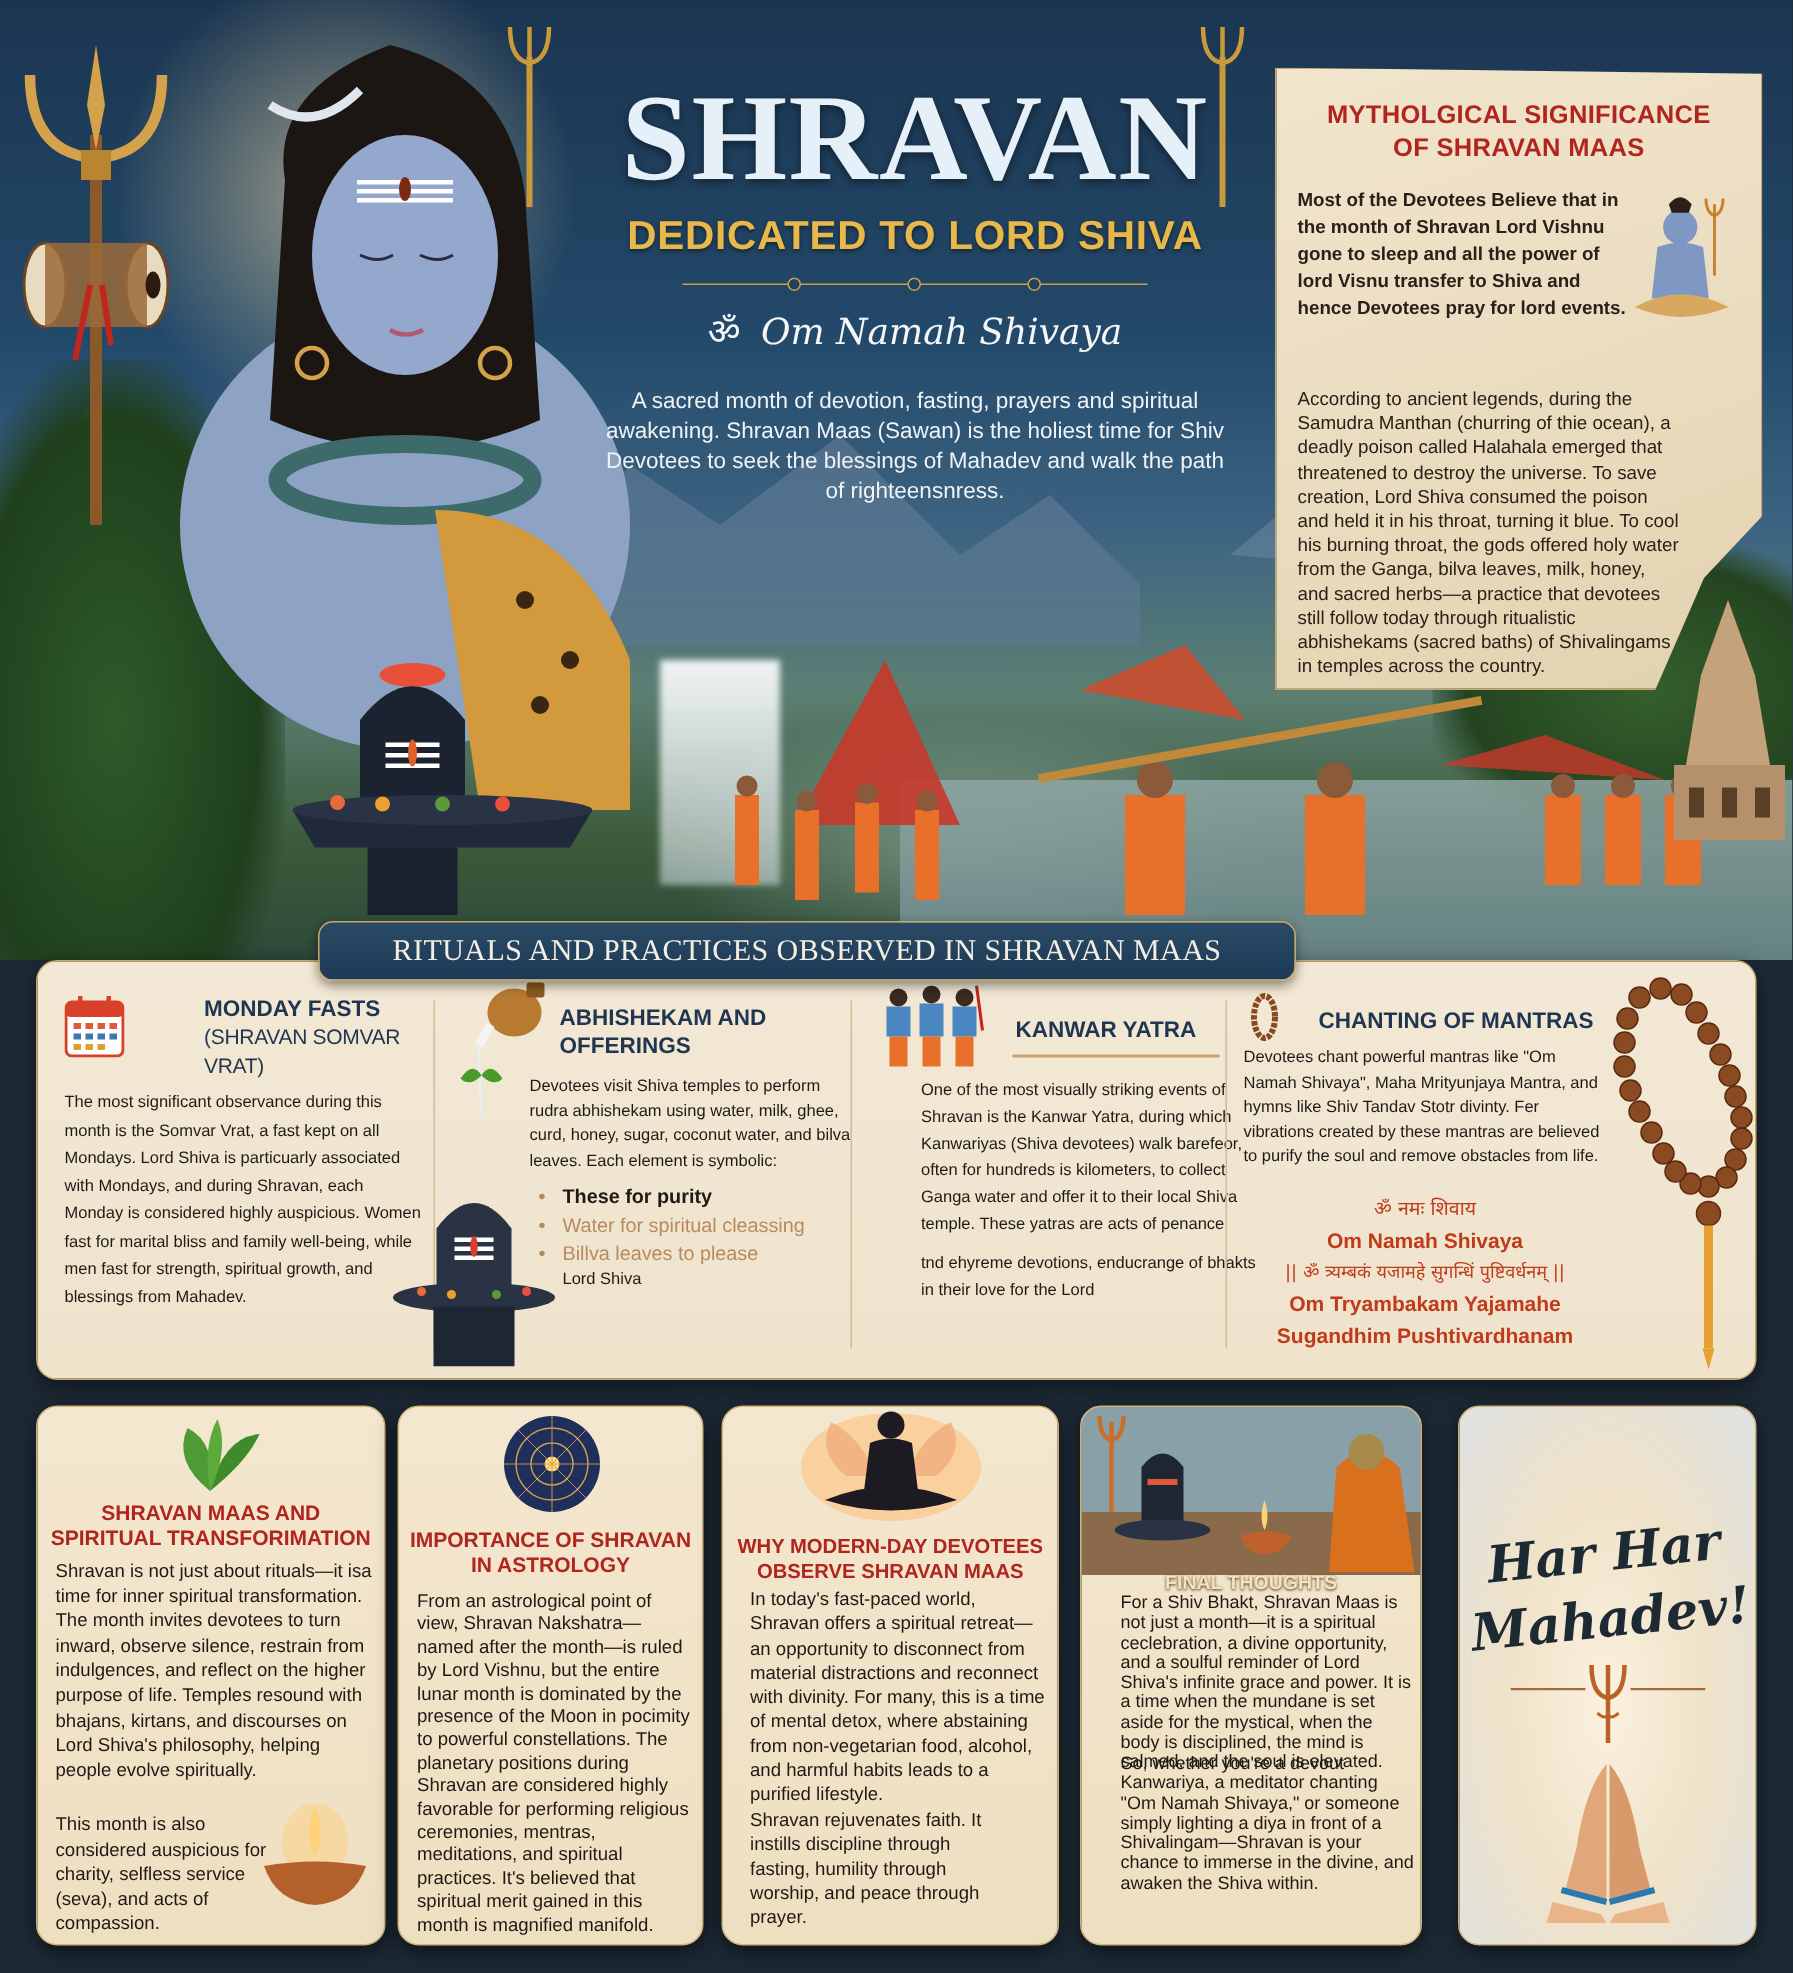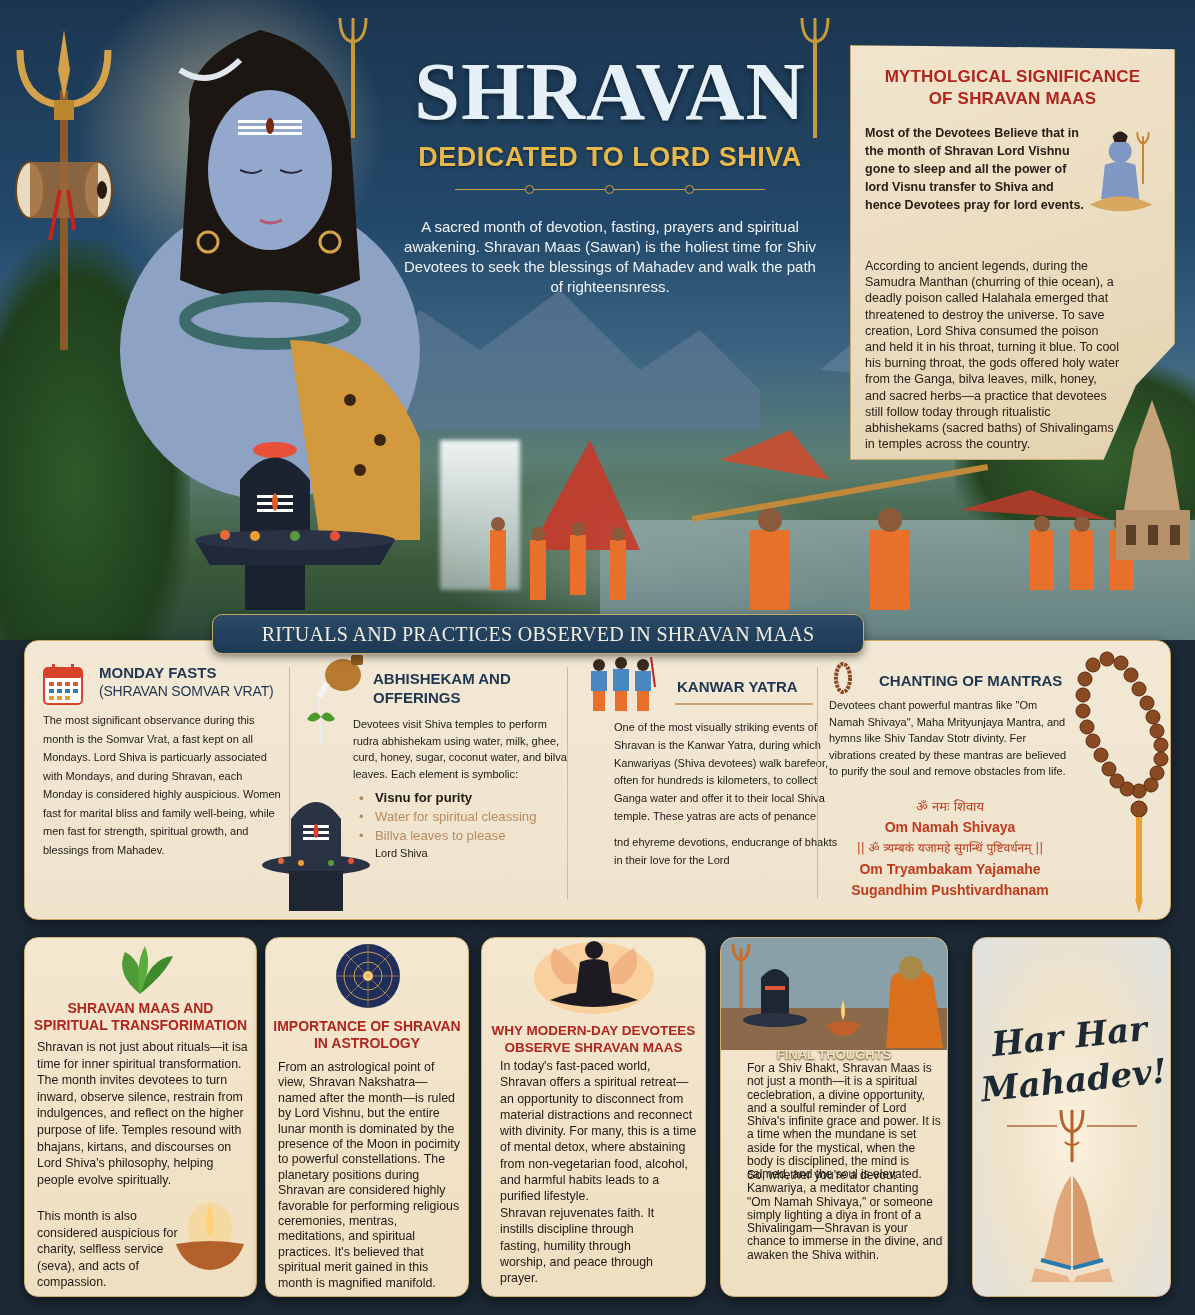--- a/index.html
+++ b/index.html
@@ -263,20 +263,24 @@
 
   <div class="title-block">
     <div class="title-shravan">SHRAVAN</div>
     <div class="title-dedicated">DEDICATED TO LORD SHIVA</div>
     <div class="divider-orn">
       <div class="line"></div>
       <div class="dot" style="left:70px"></div>
       <div class="dot" style="left:150px"></div>
       <div class="dot" style="left:230px"></div>
     </div>
+    <div class="om-line">
+      <span class="om">ॐ</span>
+      <span>Om Namah Shivaya</span>
+    </div>
     <div class="hero-desc">A sacred month of devotion, fasting, prayers and spiritual awakening. Shravan Maas (Sawan) is the holiest time for Shiv Devotees to seek the blessings of Mahadev and walk the path of righteensnress.</div>
   </div>
 
   <div class="myth-card">
     <div class="myth-title">
       <div>MYTHOLGICAL SIGNIFICANCE</div>
       <div>OF SHRAVAN MAAS</div>
     </div>
     <div class="myth-top">
       <div class="myth-p1">Most of the Devotees Believe that in the month of Shravan Lord Vishnu gone to sleep and all the power of lord Visnu transfer to Shiva and hence Devotees pray for lord events.</div>
@@ -291,21 +295,21 @@
     </div>
     <div class="myth-p2">According to ancient legends, during the Samudra Manthan (churring of thie ocean), a deadly poison called Halahala emerged that threatened to destroy the universe. To save creation, Lord Shiva consumed the poison and held it in his throat, turning it blue. To cool his burning throat, the gods offered holy water from the Ganga, bilva leaves, milk, honey, and sacred herbs—a practice that devotees still follow today through ritualistic abhishekams (sacred baths) of Shivalingams in temples across the country.</div>
   </div>
 </div>
 
 <div class="rituals-banner">RITUALS AND PRACTICES OBSERVED IN SHRAVAN MAAS</div>
 
 <div class="rituals-panel">
 
   <div class="ritual-col" style="left:18px; width:240px;">
-    <div style="display:flex; align-items:flex-start; margin-top:22px;">
+    <div style="display:flex; align-items:flex-start; margin-top:22px;gap:37px;">
       <svg width="40" height="42" viewBox="0 0 40 42" style="flex:none; margin-right:16px;">
         <rect x="1" y="5" width="38" height="36" rx="4" fill="#fff" stroke="#d9402a" stroke-width="2"></rect>
         <rect x="1" y="5" width="38" height="10" rx="3" fill="#d9402a"></rect>
         <rect x="9" y="1" width="3" height="8" fill="#d9402a"></rect>
           <rect x="28" y="1" width="3" height="8" fill="#d9402a"></rect>
         <g fill="#e05a3a">
             <rect x="6" y="19" width="5" height="4"></rect>
             <rect x="14" y="19" width="5" height="4"></rect>
             <rect x="22" y="19" width="5" height="4"></rect>
             <rect x="30" y="19" width="5" height="4"></rect>
@@ -353,21 +357,21 @@
         <circle cx="70" cy="72" r="3" fill="#5a9a3a"></circle>
         <circle cx="90" cy="70" r="3" fill="#e8503a"></circle>
     </svg>
     <div style="position:absolute; left:78px; top:28px; width:200px;">
       <div class="ritual-head">ABHISHEKAM AND</div>
       <div class="ritual-head">OFFERINGS</div>
     </div>
     <div style="position:absolute; left:58px; top:75px; width:220px;">
       <div class="ritual-text" style="line-height:16.5px;">Devotees visit Shiva temples to perform rudra abhishekam using water, milk, ghee, curd, honey, sugar, coconut water, and bilva leaves. Each element is symbolic:</div>
       <ul class="bullet-list">
-        <li style="color:#1f1a14; font-weight:bold;">Visnu for purity</li>
+        <li style="color:#1f1a14; font-weight:bold;">These for purity</li>
         <li style="color:#b98a5e;">Water for spiritual cleassing</li>
         <li style="color:#b98a5e;">Billva leaves to please</li>
       </ul>
       <div class="ritual-text" style="padding-left:22px; line-height:16px;">Lord Shiva</div>
     </div>
   </div>
   <div class="col-div" style="left:542px"></div>
 
   <div class="ritual-col" style="left:556px; width:232px;">
     <svg width="74" height="56" viewBox="0 0 74 56" style="position:absolute; left:4px; top:16px;">

